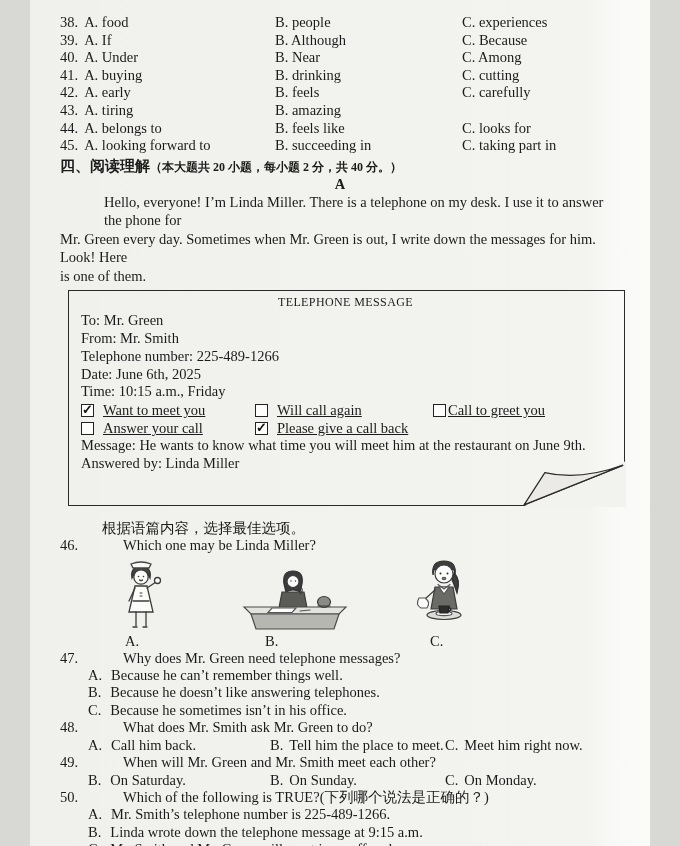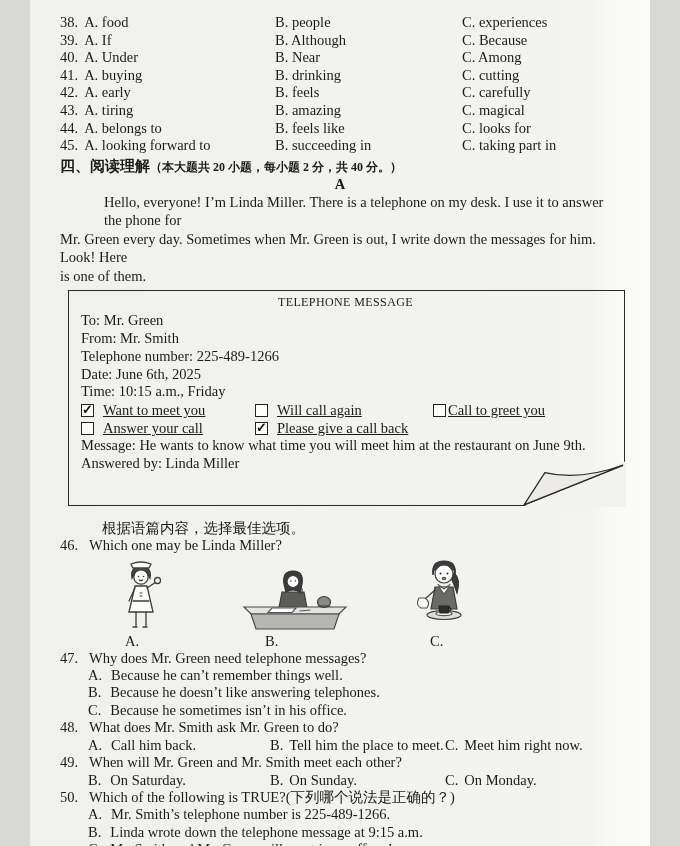--- a/index.html
+++ b/index.html
@@ -32,21 +32,21 @@
   .cbitem { display:flex; align-items:center;text-decoration:underline; }
   .cbw1 { width:174px; } .cbw2 { width:178px; } .cbw3 { flex:1; }
   .cb { width:11px; height:11px; border:1.5px solid #222; display:inline-block;
         position:relative; flex:none; margin-right:9px; background:#fdfdfb; }
   .cb.tight { margin-right:2px; }
   .cb.checked::after { content:"✓"; position:absolute; left:0px; top:-4px;
         font-size:13px; font-weight:bold; color:#111; }
   .curl { position:absolute; right:-2px; bottom:-2px; width:104px; height:46px; }
   
   .instruction { margin:14px 0 0 72px; line-height:17px; }
-  .q { display:flex; margin-left:30px; line-height:17.4px; }
+  .q { display:flex; margin-left:30px; line-height:17.4px;gap:34px; }
   .qn { width:29px; flex:none; }
   .optline { display:flex; margin-left:58px; line-height:17.4px; }
   .olet { margin-right:9px; }
   .optrow { display:flex; margin-left:58px; line-height:17.4px; }
   .ow1 { width:182px; } .ow2 { width:175px; } .ow3 { flex:1; }
   .ilet { margin-right:6px; }
   
   .figs { position:relative; height:76px; margin-top:2px; }
   .fig { position:absolute; }
   .fig-a { left:80px; top:3px; }
@@ -87,21 +87,20 @@
       <span class="gc3">C. cutting</span>
     </div>
     <div class="grow">
       <span class="gc1"><span class="num">42.</span><span>A. early</span></span>
       <span class="gc2">B. feels</span>
       <span class="gc3">C. carefully</span>
     </div>
     <div class="grow">
       <span class="gc1"><span class="num">43.</span><span>A. tiring</span></span>
       <span class="gc2">B. amazing</span>
-      <span class="gc3">C. magical</span>
     </div>
     <div class="grow">
       <span class="gc1"><span class="num">44.</span><span>A. belongs to</span></span>
       <span class="gc2">B. feels like</span>
       <span class="gc3">C. looks for</span>
     </div>
     <div class="grow">
       <span class="gc1"><span class="num">45.</span><span>A. looking forward to</span></span>
       <span class="gc2">B. succeeding in</span>
       <span class="gc3">C. taking part in</span>

